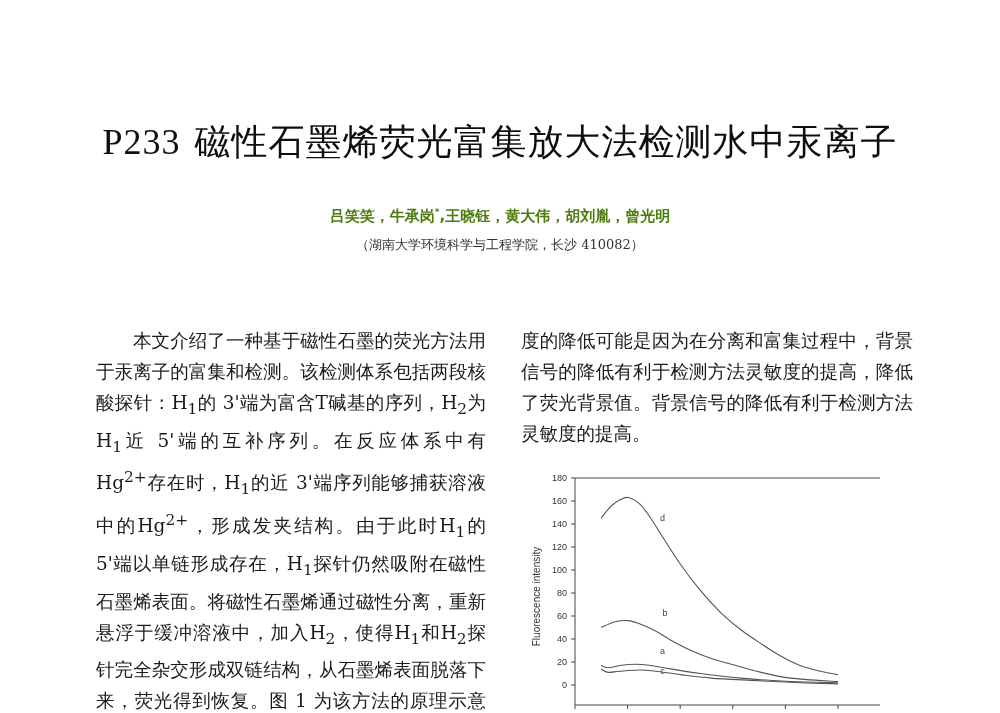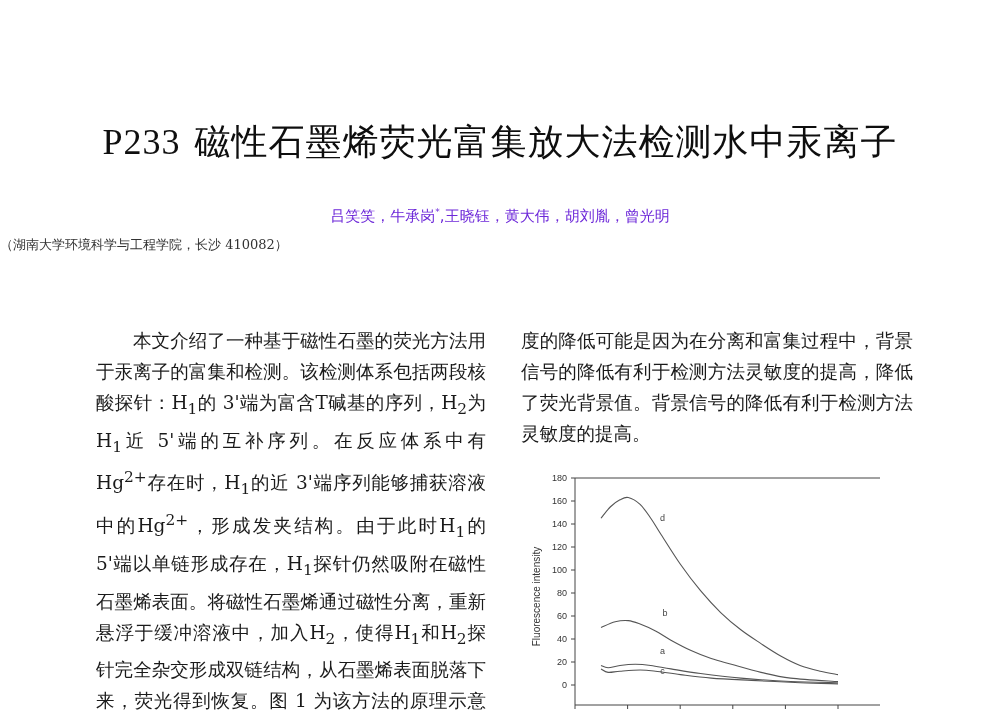--- a/index.html
+++ b/index.html
@@ -3,24 +3,24 @@
 <meta charset="utf-8">
 <style>
   html, body { margin: 0; padding: 0; background: #ffffff; }
   body { width: 1000px; height: 713px; position: relative; overflow: hidden;
          font-family: "DejaVu Serif", "Liberation Serif", serif; color: #111; }
   .title { position: absolute; left: 0; top: 118px; width: 1000px; text-align: center;
            font-size: 36px; letter-spacing: 1px; color: #0e0e0e;
            font-family: "DejaVu Sans", "Liberation Sans", sans-serif; font-weight: normal; }
   .title .code { font-family: "Liberation Serif", serif; margin-right: 14px; }
   .authors { position: absolute; left: 0; top: 207px; width: 1000px; text-align: center;
-             font-size: 15px; font-weight: normal; color: #6d28d9;
+             font-size: 15px; font-weight: bold; color: #4d7c0f;
              font-family: "DejaVu Sans", "Liberation Sans", sans-serif; }
   .authors sup { font-size: 9px; }
-  .affil { position: absolute; left: 0; top: 236px; width: 1000px; 
+  .affil { position: absolute; left: 0; top: 236px; width: 1000px; text-align: center;
            font-size: 13px; color: #333; }
   .col { position: absolute; top: 325px; font-size: 18.5px; line-height: 31px; color: #1a1a1a; }
   .col-left { left: 96px; width: 390px; }
   .col-right { left: 521px; width: 392px; }
   .col p { margin: 0; text-align: justify; }
   .indent { text-indent: 37px; }
   .chart { position: absolute; left: 525px; top: 465px; width: 380px; height: 260px; }
   .chart svg { overflow: visible; }
   .tick-label { font-family: "Liberation Sans", sans-serif; font-size: 9px; fill: #333; }
   .axis-title { font-family: "Liberation Sans", sans-serif; font-size: 10px; fill: #333; }

